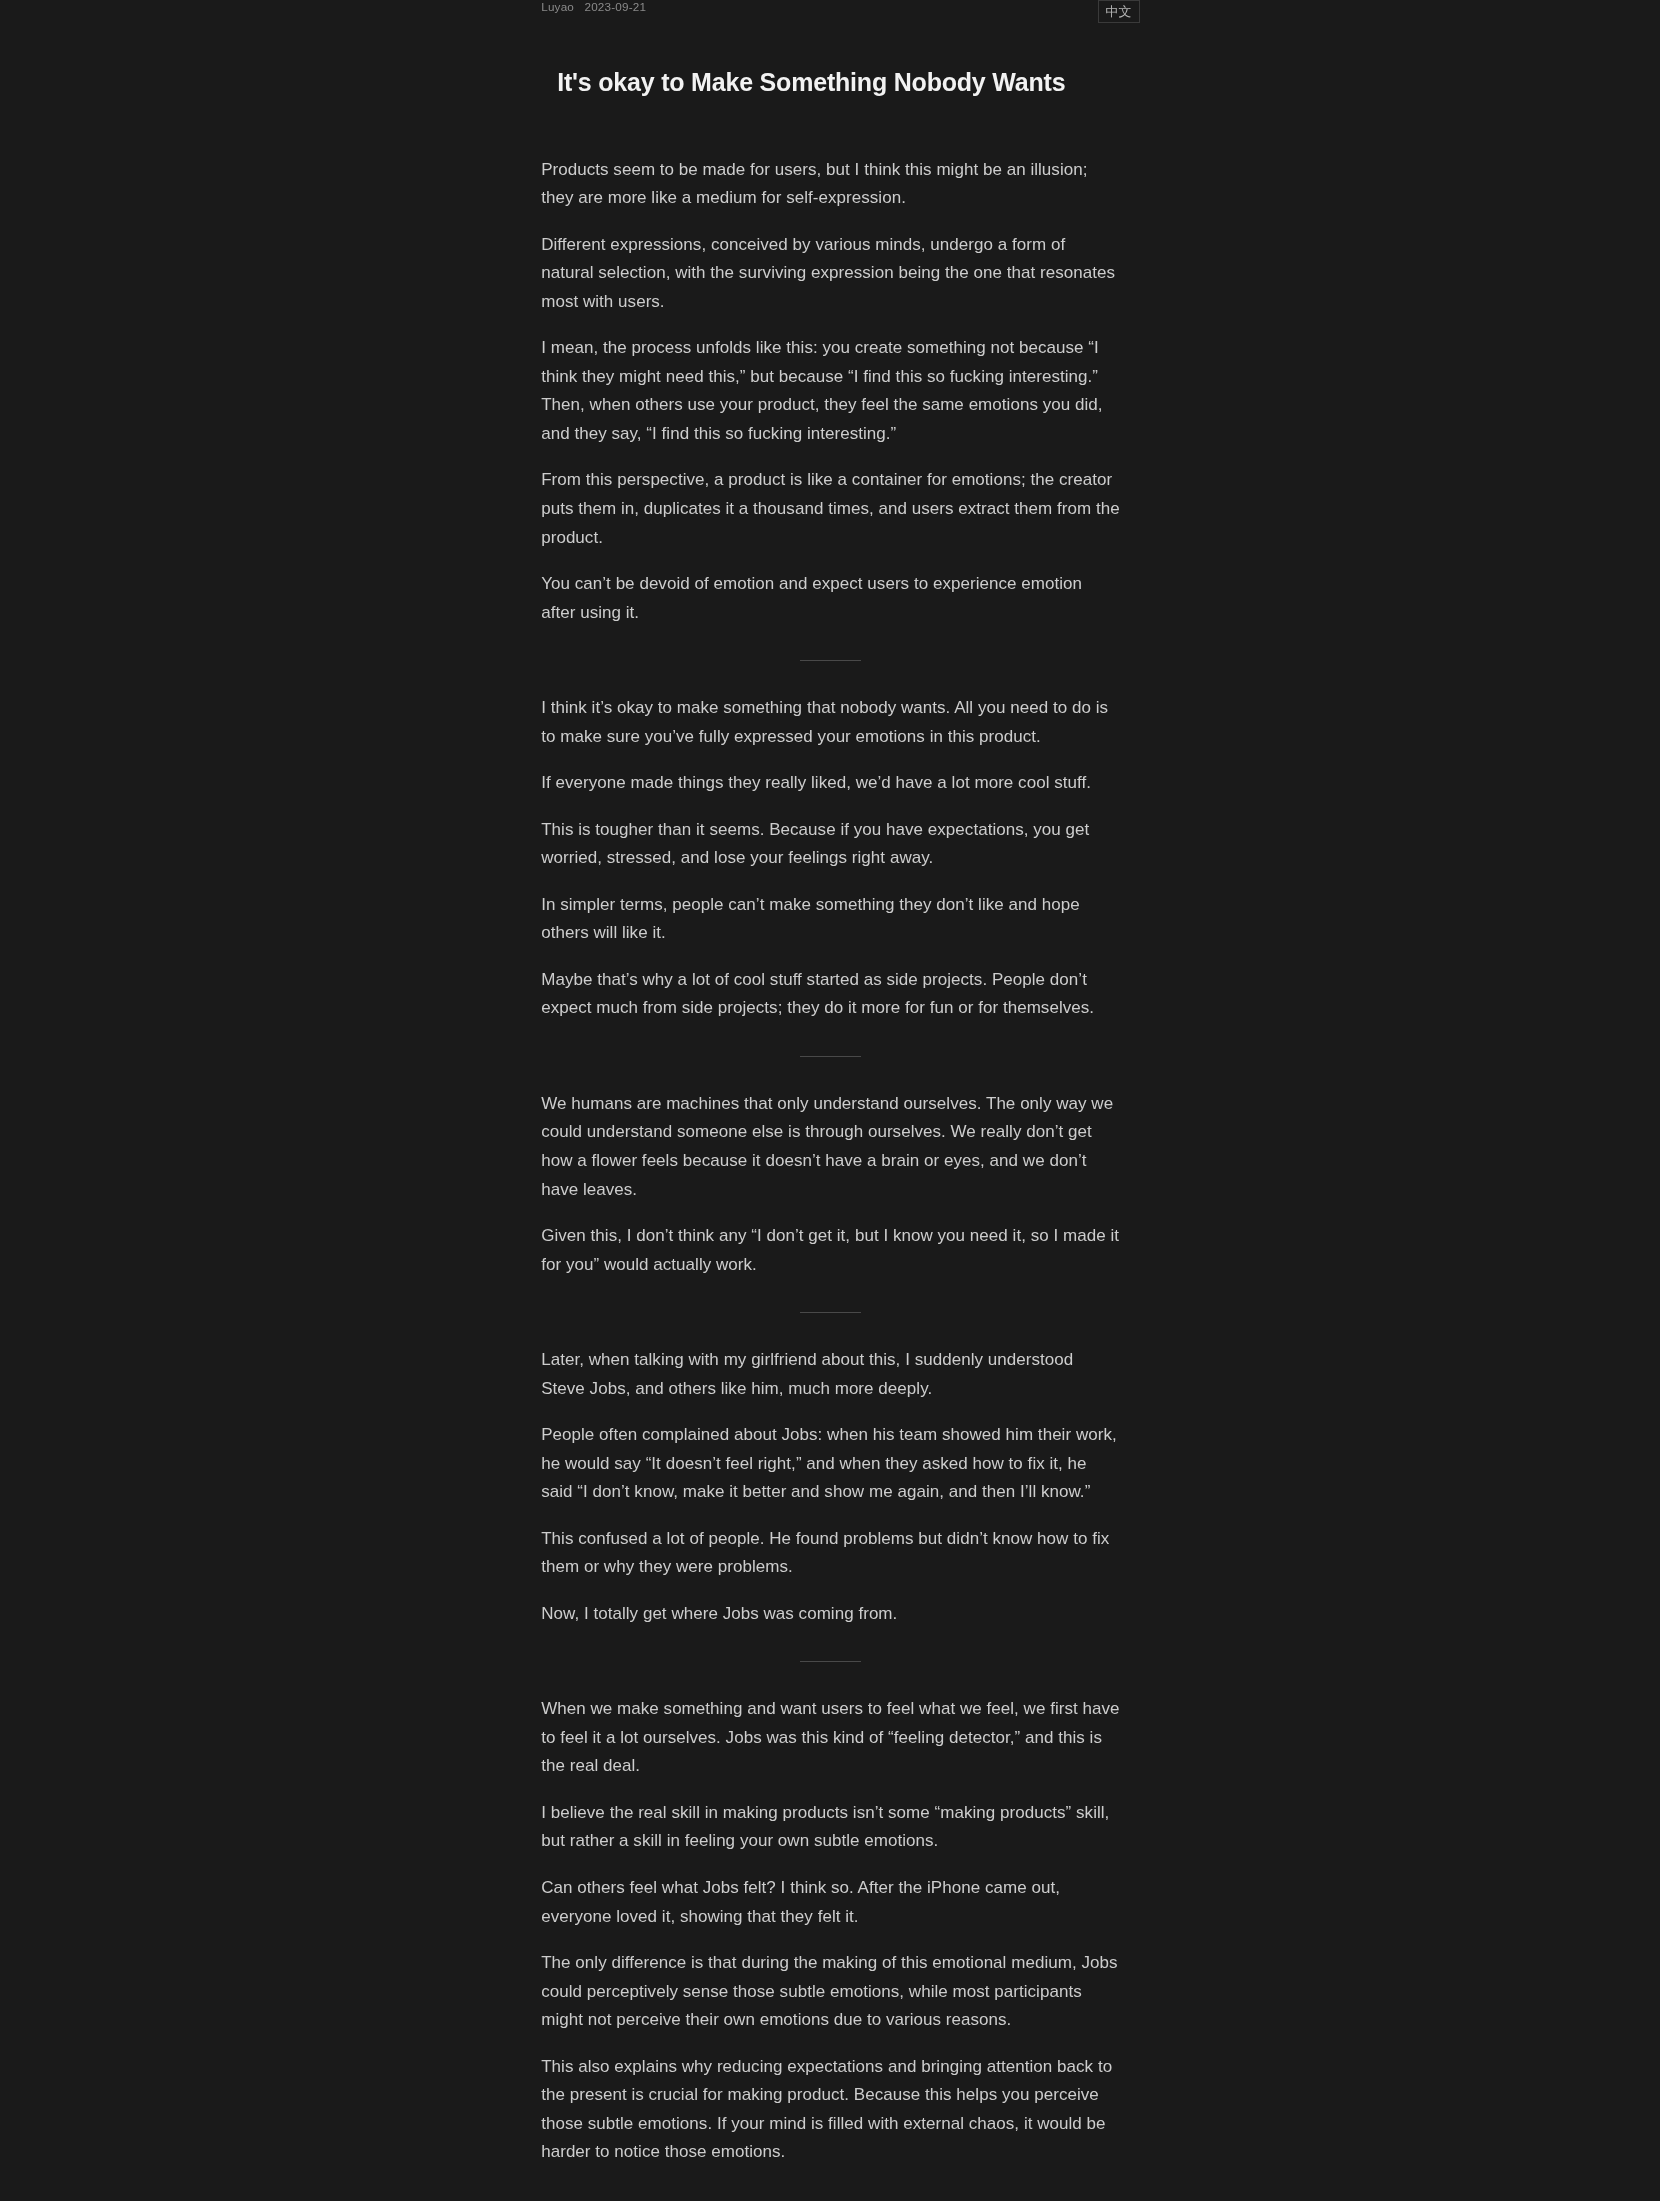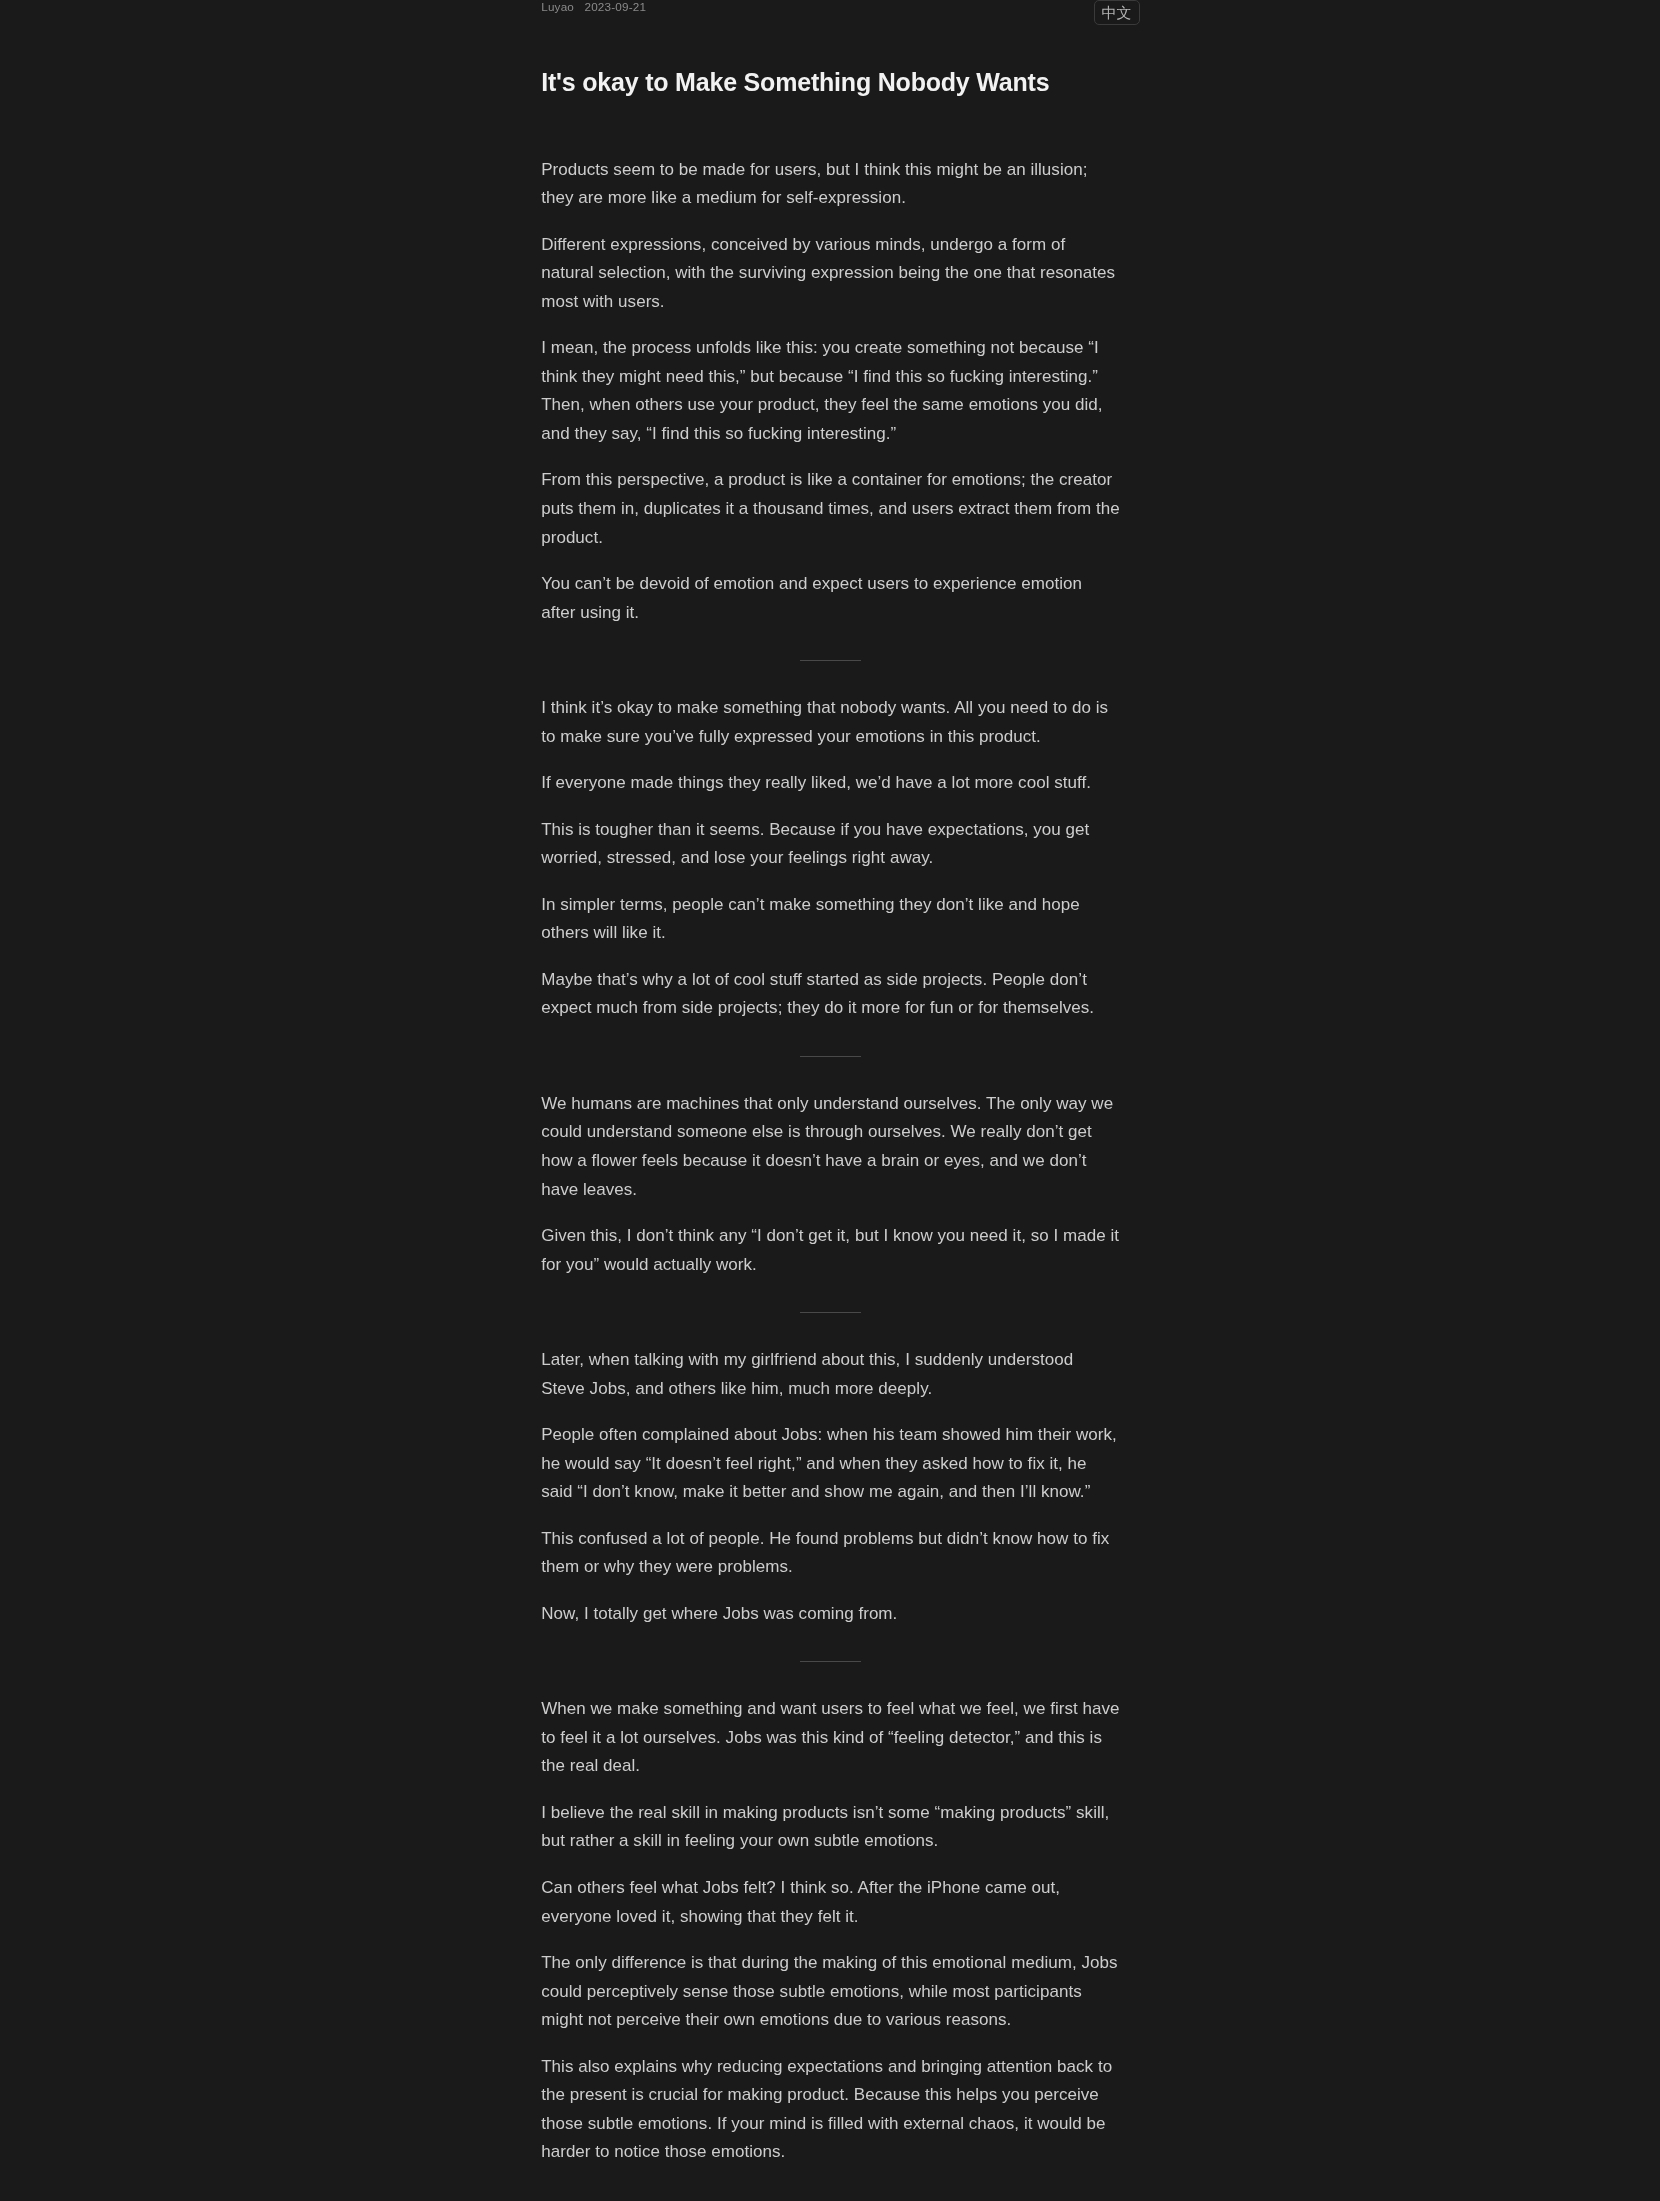--- a/index.html
+++ b/index.html
@@ -39,37 +39,37 @@
     gap: 10.4px;
     font-size: 11.7px;
     color: #8a8a8a;
     letter-spacing: 0.2px;
     padding-left: 1.7px;
   }
   .meta-left .author { color: #8a8a8a; }
   .meta-left .date { color: #8a8a8a; }
   .lang-btn {
     border: 0.9px solid #3a3a3a;
-    border-radius: 5px;
+    border-radius: 0;
     color: #b5b5b5;
-    font-size: 15px;
+    font-size: 13px;
     padding: 3.5px 7px 4.3px 7px;
     background: transparent;
     line-height: 1;
     cursor: pointer;
     margin-right: -19px;
   }
   
   .title {
     font-size: 25px;
     line-height: 1.3;
     font-weight: bold;
     color: #f2f2f2;
     letter-spacing: -0.2px;
-    margin: 0 0 57px 0;
+    margin: 0 0 57px 16px;
     padding-left: 1.7px;
   }
   
   .article { }
   .article p {
     font-size: 17px;
     line-height: 1.68;
     color: #cdcdcd;
     margin: 0 0 18px 0;
     letter-spacing: 0.04px;

